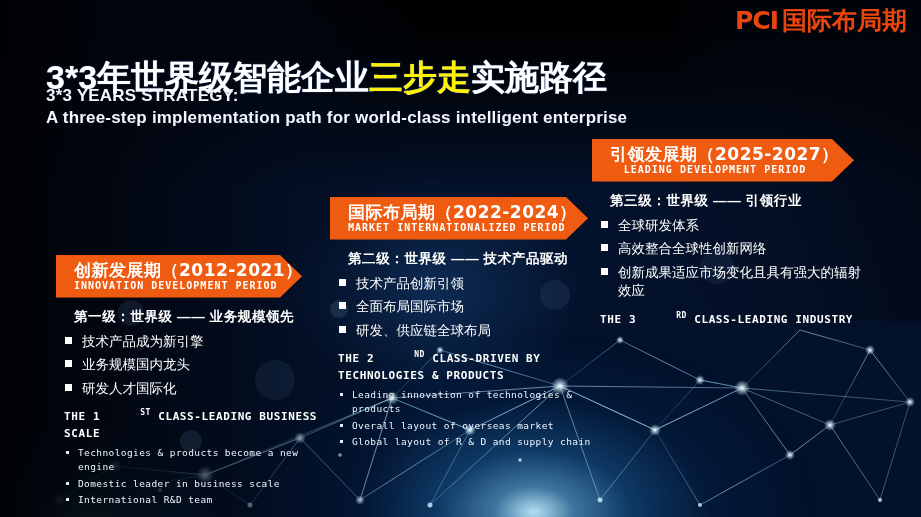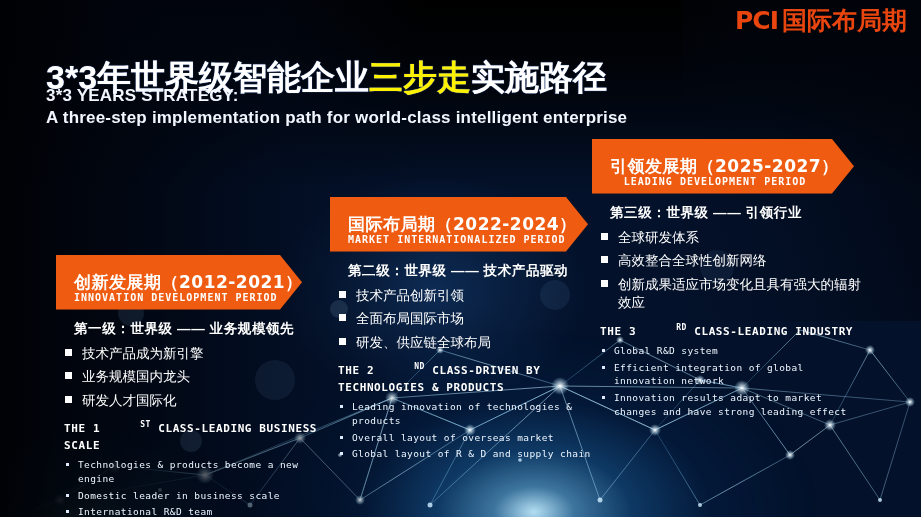--- a/index.html
+++ b/index.html
@@ -86,21 +86,20 @@
     color:#fff;
     padding:5px 34px 5px 18px;
     text-align:center;
     clip-path:polygon(0 0, calc(100% - 22px) 0, 100% 50%, calc(100% - 22px) 100%, 0 100%);
     box-shadow:0 0 10px rgba(240,90,20,0.35);
   }
   .banner-cn{
     font-size:17px;font-weight:bold;line-height:1.18;
     letter-spacing:0.5px;white-space:nowrap;
     font-family:"DejaVu Sans","Liberation Sans",sans-serif;
-    margin-top:12px;
   }
   .banner-en{
     font-size:10px;font-weight:bold;line-height:1.25;
     letter-spacing:1px;white-space:nowrap;margin-top:0px;
     font-family:"DejaVu Sans Mono","Liberation Mono",monospace;
   }
   .body{
     padding:10px 4px 0 8px;
     color:#ffffff;
   }
@@ -283,21 +282,16 @@
       <div class="banner-en">LEADING DEVELOPMENT PERIOD</div>
     </div>
     <div class="body">
       <div class="lvl">第三级：世界级 —— 引领行业</div>
       <ul class="cn-list">
         <li>全球研发体系</li>
         <li>高效整合全球性创新网络</li>
         <li>创新成果适应市场变化且具有强大的辐射效应</li>
       </ul>
       <div class="sub-en"><span>THE 3</span><sup>RD</sup><span>  CLASS-LEADING INDUSTRY</span></div>
-      <ul class="en-list">
-        <li>Global R&amp;D system</li>
-        <li>Efficient integration of global innovation network</li>
-        <li>Innovation results adapt to market changes and have strong leading effect</li>
-      </ul>
     </div>
   </div>
 
 </div>
 
 </body></html>

